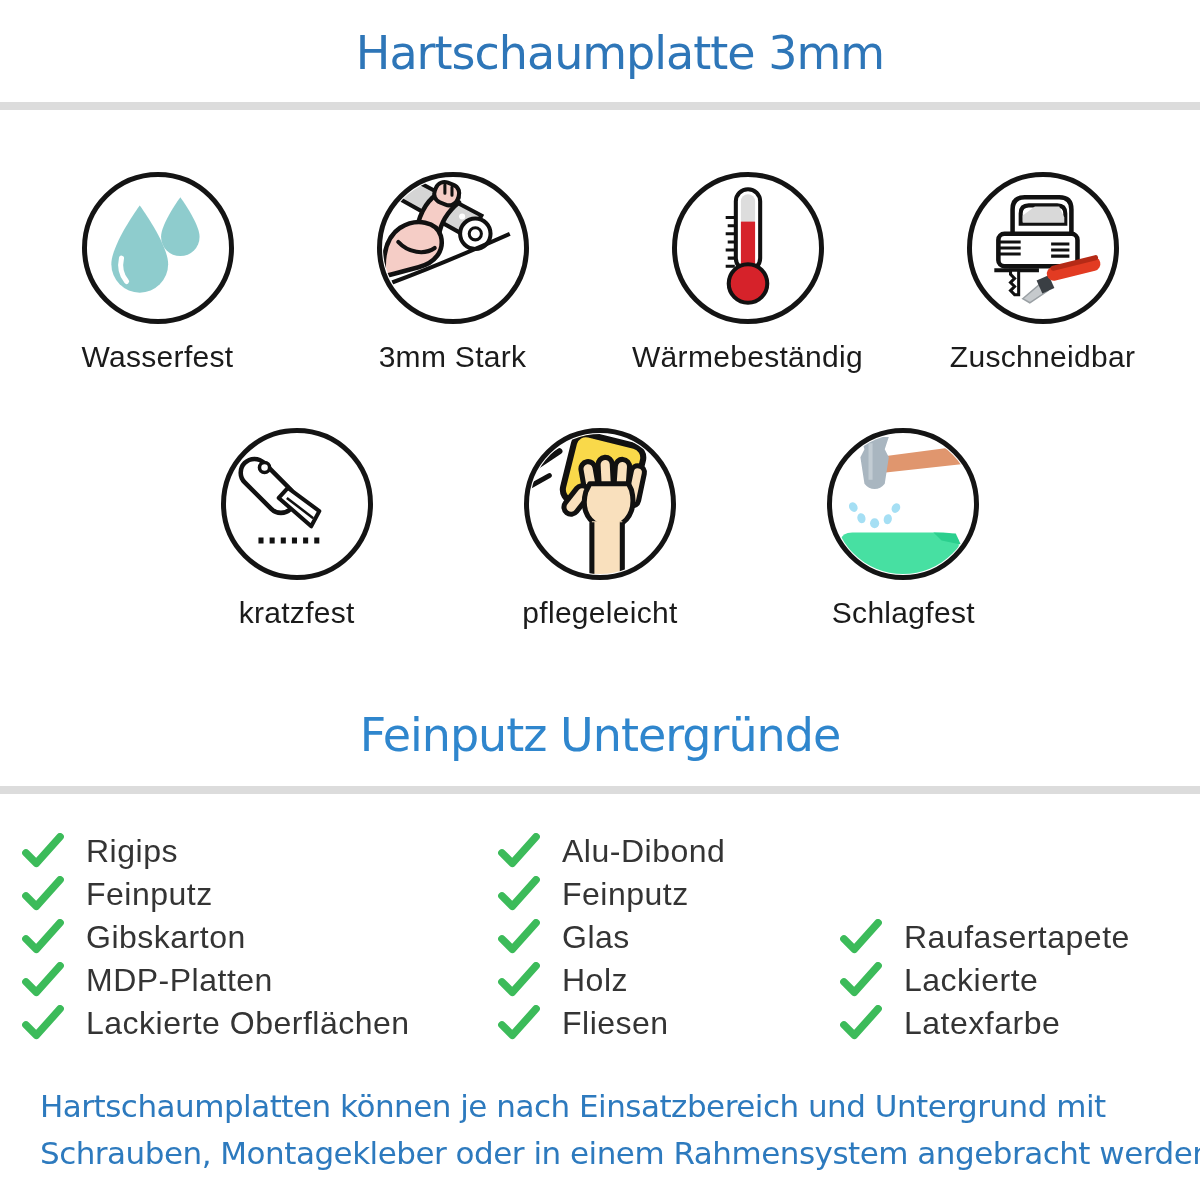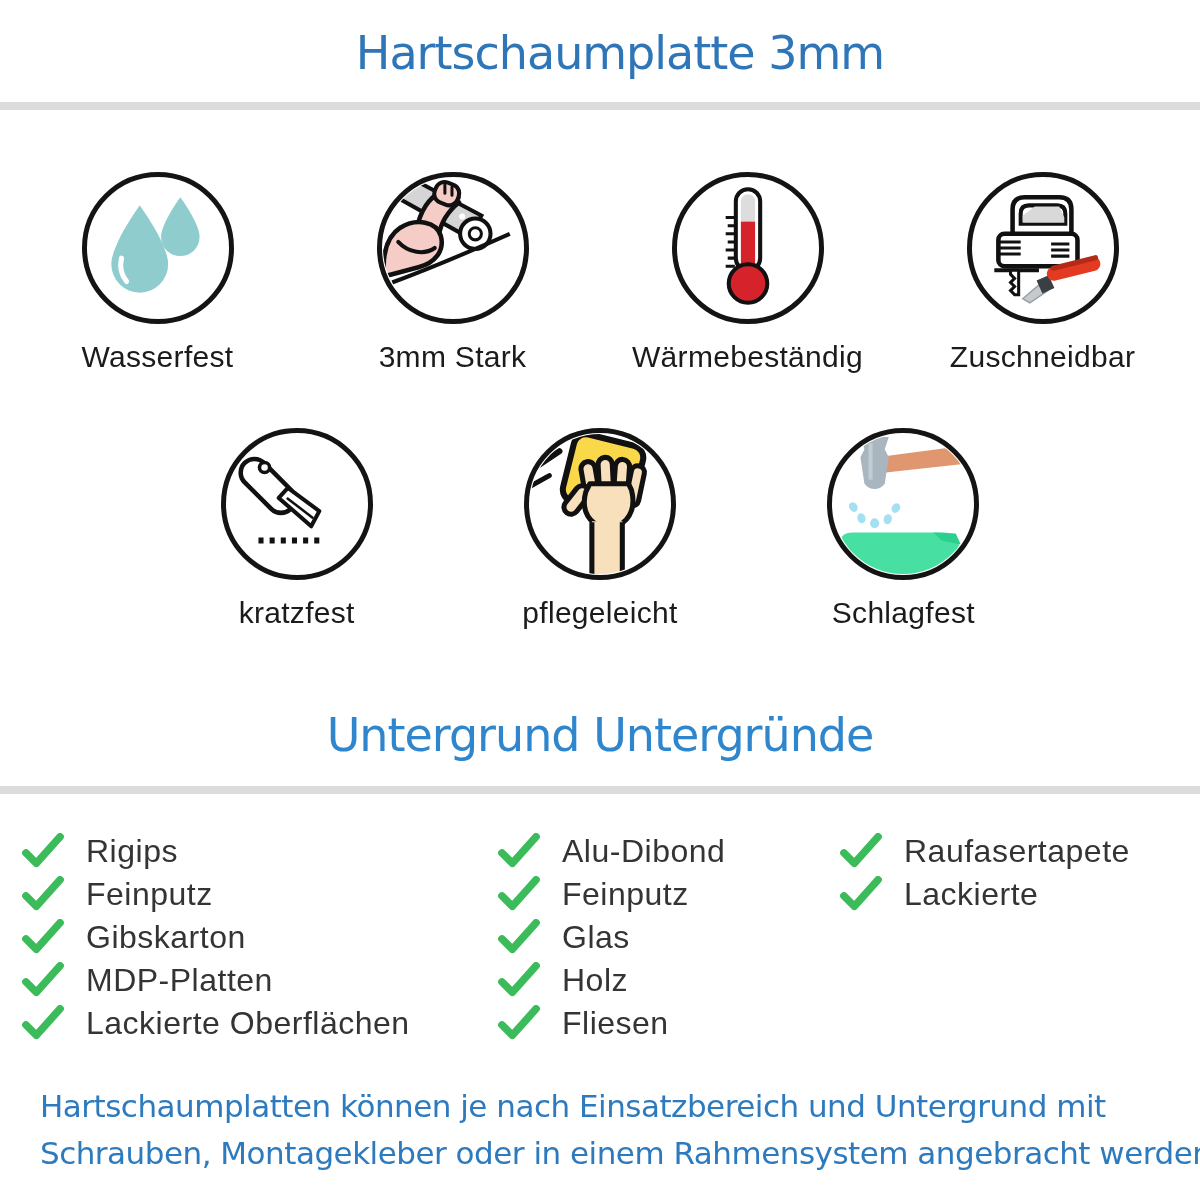--- a/index.html
+++ b/index.html
@@ -32,21 +32,21 @@
     margin-top:16px; font-size:30px; font-weight:500; color:#1b1b1b;
     letter-spacing:.3px; text-align:center; white-space:nowrap;
   }
 
   .section-title-wrap { margin-top:78px; padding-bottom:24px; text-align:center; }
   .section-title {
     font-family:"DejaVu Sans", sans-serif;
     font-size:46px; font-weight:400; color:#2f86cd; letter-spacing:-1px;
   }
 
-  .checklist { display:flex; margin-top:40px; padding-left:22px; }
+  .checklist { display:flex; margin-top:40px; padding-left:22px;align-items:flex-end; }
   .check-col-1 { width:476px; }
   .check-col-2 { width:342px; }
   .check-col-3 { flex:1; }
   .check-item { display:flex; align-items:center; margin-bottom:9px; height:34px; }
   .check-item svg { flex:0 0 auto; margin-right:22px; }
   .check-label { font-size:32px; font-weight:500; color:#343434; letter-spacing:.5px; white-space:nowrap; }
 
   .footer { margin-top:34px; padding:0 36px 0 40px; }
   .footer-line {
     font-family:"DejaVu Sans", sans-serif;
@@ -217,21 +217,21 @@
             <polygon points="100,98 122,99 127,110 108,106" fill="#2bcf8e"></polygon>
           </g>
         </svg>
       </div>
       <div class="feature-label">Schlagfest</div>
     </div>
 
   </div>
 
   <div class="section-title-wrap">
-    <div class="section-title">Untergrund Untergründe</div>
+    <div class="section-title">Feinputz Untergründe</div>
   </div>
   <div class="divider"></div>
 
   <div class="checklist">
 
     <div class="check-col-1">
       <div class="check-item">
         <svg width="42" height="36" viewBox="0 0 44 38">
             <path d="M4,21 L15,32 L40,4" stroke="#3cbb5a" stroke-width="8" fill="none" stroke-linecap="round" stroke-linejoin="round"></path>
           </svg>
@@ -301,20 +301,26 @@
         <svg width="42" height="36" viewBox="0 0 44 38">
             <path d="M4,21 L15,32 L40,4" stroke="#3cbb5a" stroke-width="8" fill="none" stroke-linecap="round" stroke-linejoin="round"></path>
           </svg>
         <span class="check-label">Raufasertapete</span>
       </div>
       <div class="check-item">
         <svg width="42" height="36" viewBox="0 0 44 38">
             <path d="M4,21 L15,32 L40,4" stroke="#3cbb5a" stroke-width="8" fill="none" stroke-linecap="round" stroke-linejoin="round"></path>
           </svg>
         <span class="check-label">Lackierte</span>
+      </div>
+      <div class="check-item">
+        <svg width="42" height="36" viewBox="0 0 44 38">
+            <path d="M4,21 L15,32 L40,4" stroke="#3cbb5a" stroke-width="8" fill="none" stroke-linecap="round" stroke-linejoin="round"></path>
+          </svg>
+        <span class="check-label">Latexfarbe</span>
       </div>
     </div>
 
   </div>
 
   <div class="footer">
     <div class="footer-line">Hartschaumplatten können je nach Einsatzbereich und Untergrund mit</div>
     <div class="footer-line">Schrauben, Montagekleber oder in einem Rahmensystem angebracht werden.</div>
   </div>
 

